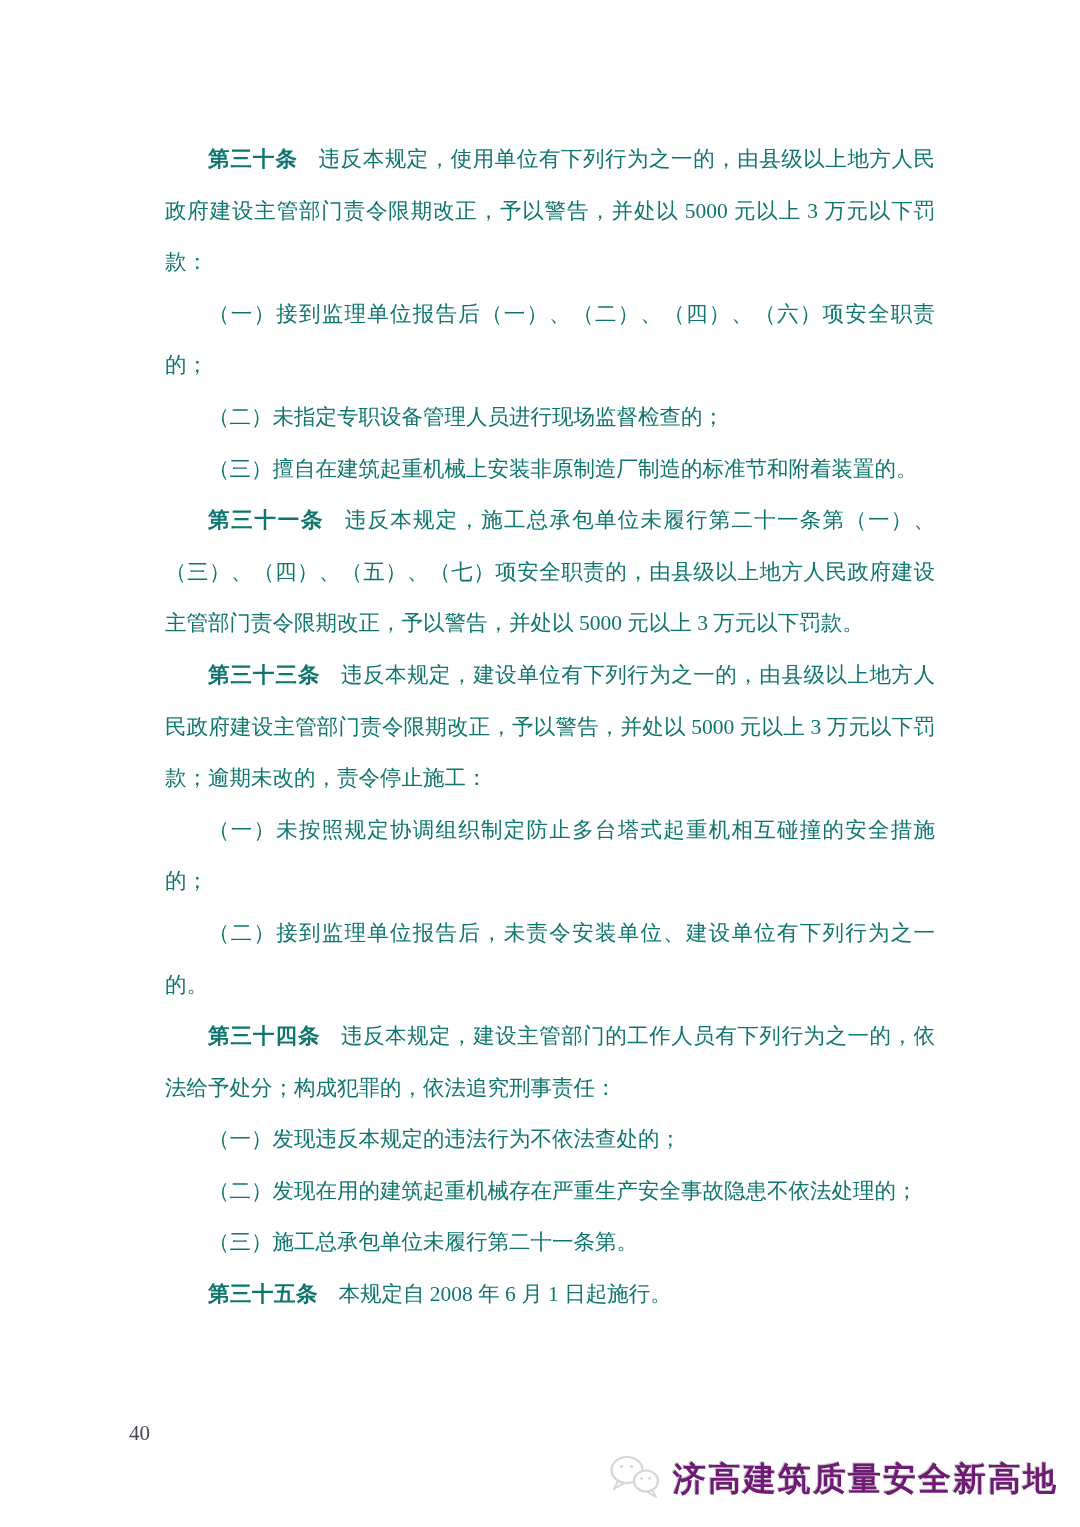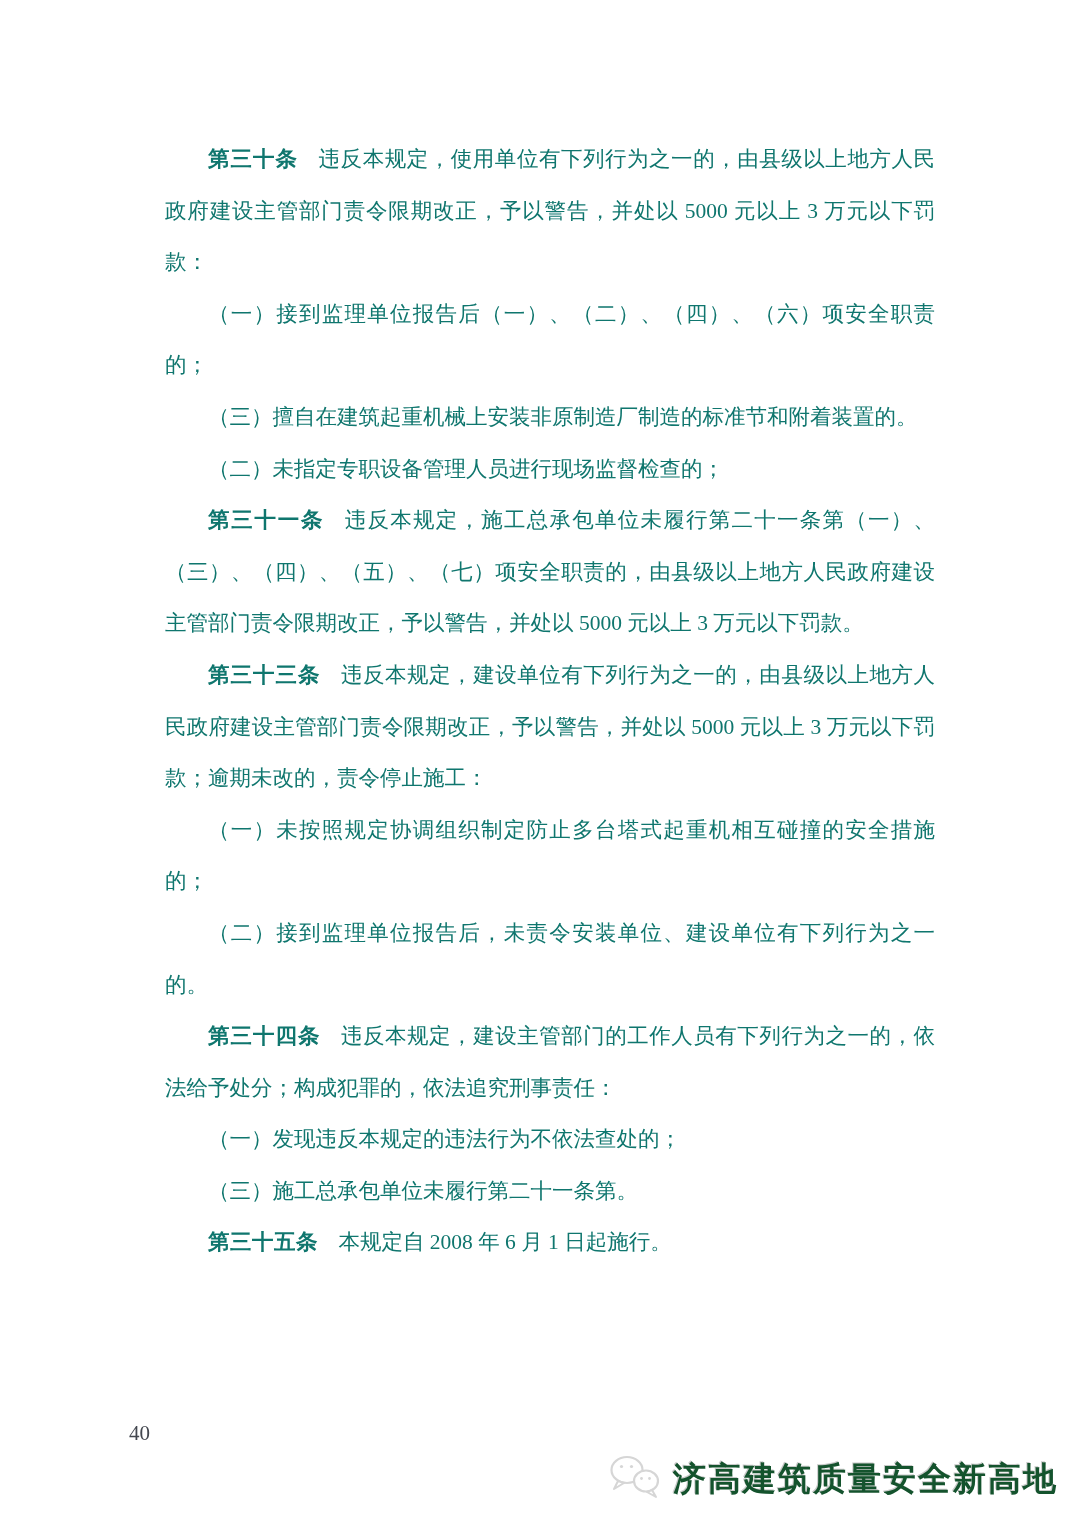--- a/index.html
+++ b/index.html
@@ -44,40 +44,41 @@
     top: 1452px;
     display: flex;
     align-items: center;
     gap: 10px;
   }
   .watermark-text {
     font-family: "Liberation Sans", "DejaVu Sans", sans-serif;
     font-weight: bold;
     font-size: 33px;
     letter-spacing: 2px;
-    color: #14532d;
+    color: #701a75;
     text-shadow: -1px -1px 0 #c9c9c9, 1px 1px 1px #ffffff;
     white-space: nowrap;
   }
   .wm-icon { display: block; }
 </style>
 </head>
 <body>
 
 <div class="doc-content">
   <p class="para"><span class="art-title">第三十条</span><span>违反本规定，使用单位有下列行为之一的，由县级以上地方人民政府建设主管部门责令限期改正，予以警告，并处以 5000 元以上 3 万元以下罚款：</span></p>
   <p class="para"><span>（一）接到监理单位报告后（一）、（二）、（四）、（六）项安全职责的；</span></p>
+  <p class="para"><span>（二）未指定专职设备管理人员进行现场监督检查的；</span></p>
   <p class="para"><span>（三）擅自在建筑起重机械上安装非原制造厂制造的标准节和附着装置的。</span></p>
-  <p class="para"><span>（二）未指定专职设备管理人员进行现场监督检查的；</span></p>
   <p class="para"><span class="art-title">第三十一条</span><span>违反本规定，施工总承包单位未履行第二十一条第（一）、（三）、（四）、（五）、（七）项安全职责的，由县级以上地方人民政府建设主管部门责令限期改正，予以警告，并处以 5000 元以上 3 万元以下罚款。</span></p>
   <p class="para"><span class="art-title">第三十三条</span><span>违反本规定，建设单位有下列行为之一的，由县级以上地方人民政府建设主管部门责令限期改正，予以警告，并处以 5000 元以上 3 万元以下罚款；逾期未改的，责令停止施工：</span></p>
   <p class="para"><span>（一）未按照规定协调组织制定防止多台塔式起重机相互碰撞的安全措施的；</span></p>
   <p class="para"><span>（二）接到监理单位报告后，未责令安装单位、建设单位有下列行为之一的。</span></p>
   <p class="para"><span class="art-title">第三十四条</span><span>违反本规定，建设主管部门的工作人员有下列行为之一的，依法给予处分；构成犯罪的，依法追究刑事责任：</span></p>
   <p class="para"><span>（一）发现违反本规定的违法行为不依法查处的；</span></p>
+  <p class="para"><span>（二）发现在用的建筑起重机械存在严重生产安全事故隐患不依法处理的；</span></p>
   <p class="para"><span>（三）施工总承包单位未履行第二十一条第。</span></p>
   <p class="para"><span class="art-title">第三十五条</span><span>本规定自 2008 年 6 月 1 日起施行。</span></p>
 </div>
 
 <div class="page-num">40</div>
 
 <div class="watermark">
   <span class="wm-icon">
     <svg width="58" height="50" viewBox="0 0 58 50" fill="none" xmlns="http://www.w3.org/2000/svg">
       <ellipse cx="22" cy="18" rx="15.5" ry="13" stroke="#d6d6d6" stroke-width="2.2" fill="#ffffff"></ellipse>

